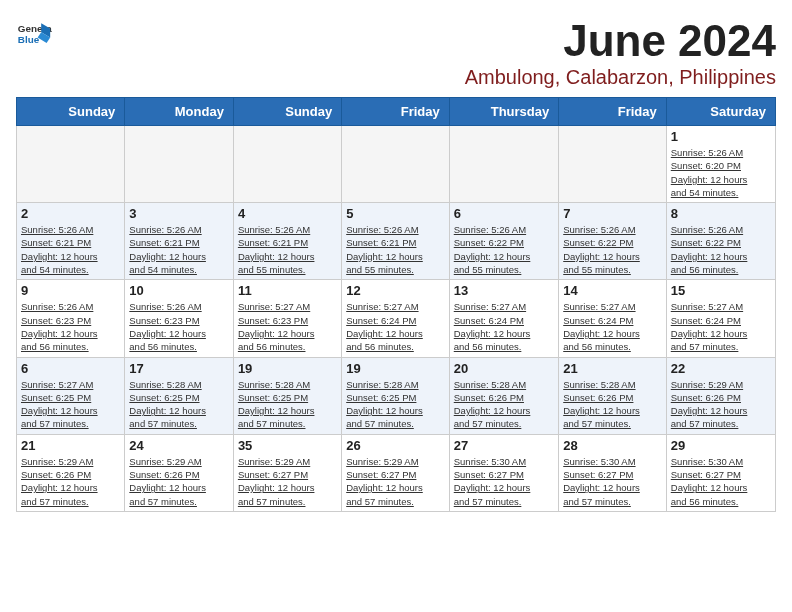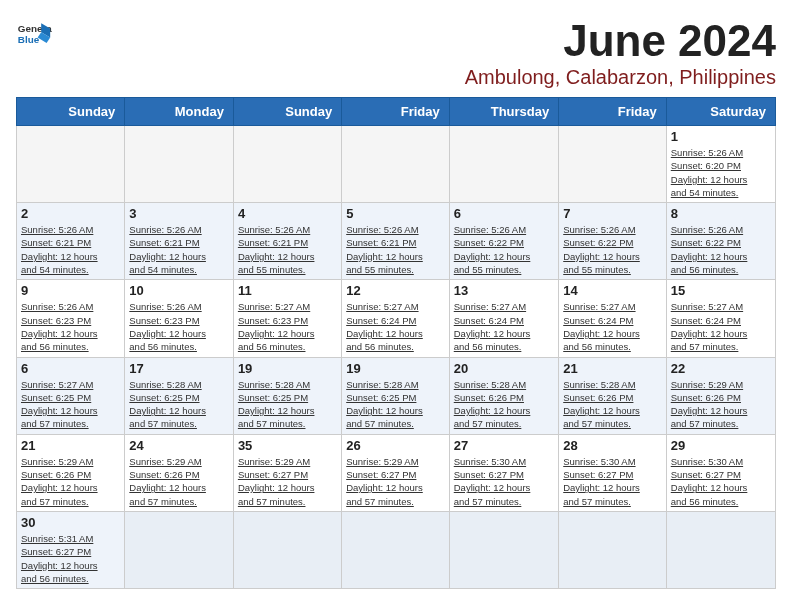--- a/index.html
+++ b/index.html
@@ -328,29 +328,14 @@
 and 57 minutes.</div>
         </td>
         <td>
           <span class="day-number">29</span>
           <div class="day-info" style="white-space: pre-line;">Sunrise: 5:30 AM
 Sunset: 6:27 PM
 Daylight: 12 hours
 and 56 minutes.</div>
         </td>
       </tr>
-      <tr class="row-even">
-        <td>
-          <span class="day-number">30</span>
-          <div class="day-info" style="white-space: pre-line;">Sunrise: 5:31 AM
-Sunset: 6:27 PM
-Daylight: 12 hours
-and 56 minutes.</div>
-        </td>
-        <td class="empty"></td>
-        <td class="empty"></td>
-        <td class="empty"></td>
-        <td class="empty"></td>
-        <td class="empty"></td>
-        <td class="empty"></td>
-      </tr>
     </tbody>
 </table>
 
 </body></html>

